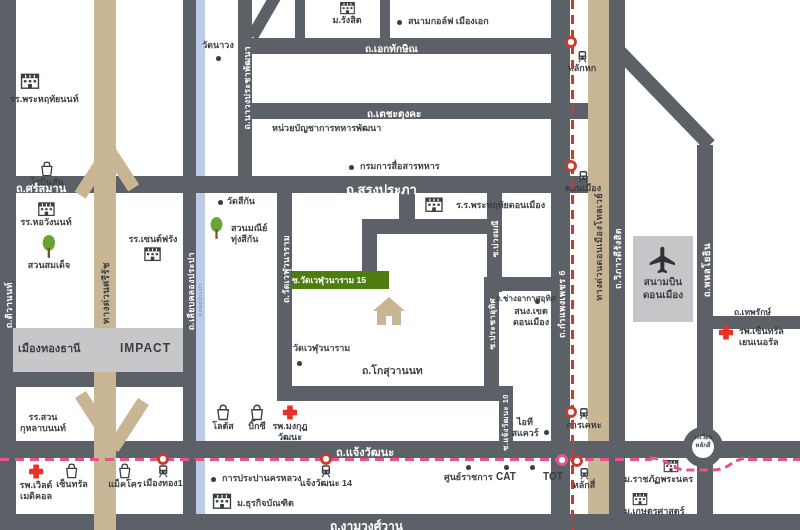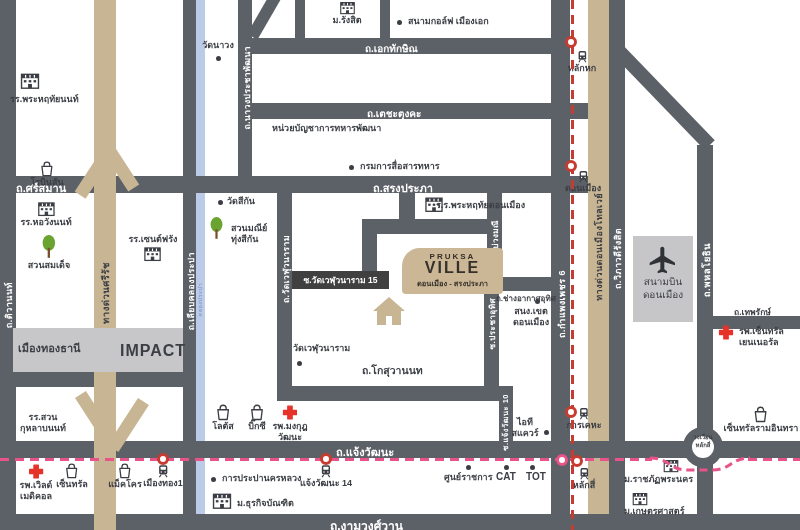--- a/index.html
+++ b/index.html
@@ -24,30 +24,30 @@
   .stn.pk{border-color:#e8538a;}
   .redline{position:absolute;left:571px;top:0;width:3px;height:530px;z-index:8;
        background:repeating-linear-gradient(#c63c30 0 9px,transparent 9px 15px);}
   .pinkline{position:absolute;top:458px;height:3px;z-index:8;
        background:repeating-linear-gradient(90deg,#e8538a 0 9px,transparent 9px 15px);}
   .logo{position:absolute;left:402px;top:248px;width:101px;height:46px;background:#cbb795;
        border-radius:18px 4px 4px 4px;text-align:center;color:#35302a;z-index:5;}
   .logo .b1{font-size:8px;font-weight:bold;letter-spacing:2px;margin-top:4px;}
   .logo .b2{font-size:16px;font-weight:bold;letter-spacing:2px;line-height:.9;}
   .logo .b3{font-size:7.5px;font-weight:bold;margin-top:2px;}
-  .badge{position:absolute;left:292px;top:271px;width:97px;height:18px;background:#404040;
+  .badge{position:absolute;left:292px;top:271px;width:97px;height:18px;background:#4d7c0f;
        color:#fff;font-weight:bold;font-size:8.5px;display:flex;align-items:center;
-       justify-content:center;white-space:nowrap;z-index:4;}
+       white-space:nowrap;z-index:4;}
   .round{position:absolute;left:683px;top:427px;width:40px;height:40px;border-radius:50%;
        border:9px solid #5c6167;background:#fff;box-sizing:border-box;z-index:10;}
   .roundt{position:absolute;left:683px;top:434px;width:40px;text-align:center;font-size:6px;
        font-weight:bold;color:#3b3e44;line-height:1.25;z-index:11;white-space:pre;}
   .apt{position:absolute;left:633px;top:236px;width:60px;height:86px;background:#c6c6c8;
        display:flex;flex-direction:column;align-items:center;justify-content:flex-start;z-index:3;}
-  .apt .t{font-size:10px;font-weight:normal;color:#3b3e44;line-height:1.25;text-align:center;white-space:pre;}
+  .apt .t{font-size:10px;font-weight:bold;color:#3b3e44;line-height:1.25;text-align:center;white-space:pre;}
   .ic{display:block;}
   svg.defs{position:absolute;width:0;height:0;}
 </style>
 </head>
 <body>
 
 <svg class="defs" xmlns="http://www.w3.org/2000/svg">
   <defs>
     <symbol id="i-school" viewBox="0 0 26 24">
       <rect x="2" y="4" width="22" height="18" fill="#fff" stroke="#3b3e44" stroke-width="1.8"></rect>
@@ -122,25 +122,20 @@
   <div class="ramp" style="left:103px;top:148px;width:13px;height:52px;transform:rotate(33deg)"></div>
   <div class="ramp" style="left:100px;top:148px;width:13px;height:52px;transform:rotate(-33deg)"></div>
   <div class="ramp" style="left:75px;top:398px;width:13px;height:56px;transform:rotate(-33deg)"></div>
   <div class="ramp" style="left:138px;top:398px;width:13px;height:56px;transform:rotate(33deg)"></div>
 
   <div class="ltband" style="left:13px;top:328px;width:170px;height:44px"></div>
 
   <div class="badge">
     <span>ซ.วัดเวฬุวนาราม 15</span>
   </div>
-  <div class="logo">
-    <div class="b1">PRUKSA</div>
-    <div class="b2">VILLE</div>
-    <div class="b3">ดอนเมือง - สรงประภา</div>
-  </div>
   <svg class="ic" style="position:absolute;left:371px;top:295px;z-index:5" width="36" height="32">
       <use href="#i-house"></use>
     </svg>
 
   <div class="apt">
     <svg class="ic" style="margin-top:8px" width="32" height="32">
         <use href="#i-plane"></use>
       </svg>
     <div class="t">สนามบิน
 ดอนเมือง</div>
@@ -165,21 +160,21 @@
   <i class="stn" style="left:157px;top:453px"></i>
   <i class="stn" style="left:320px;top:453px"></i>
 
   <div class="vl" style="left:2px;top:282px">ถ.ติวานนท์</div>
   <div class="vl" style="left:184px;top:252px;font-size:8.5px">ถ.เลียบคลองประปา</div>
   <div class="vl" style="left:196px;top:283px;font-size:5.5px;color:#8ba3cf">คลองประปา</div>
   <div class="vl" style="left:240px;top:46px;font-size:8.5px">ถ.นาวงประชาพัฒนา</div>
   <div class="rl" style="left:365px;top:41px;font-size:10px">ถ.เอกทักษิณ</div>
   <div class="rl" style="left:367px;top:106px;font-size:10px">ถ.เตชะตุงคะ</div>
   <div class="rl" style="left:16px;top:179px;font-size:11px">ถ.ศรีสมาน</div>
-  <div class="rl" style="left:373px;top:179px;font-size:11px">ถ.สรงประภา</div>
+  <div class="rl" style="left:346px;top:179px;font-size:13px">ถ.สรงประภา</div>
   <div class="vl" style="left:98px;top:262px;color:#3b3e44;font-size:9.5px">ทางด่วนศรีรัช</div>
   <div class="vl" style="left:279px;top:235px;font-size:8.5px">ถ.วัดเวฬุวนาราม</div>
   <div class="vl" style="left:489px;top:220px;font-size:8px">ซ.บ่วงมณี</div>
   <div class="vl" style="left:486px;top:298px;font-size:8px">ซ.ประชาอุทิศ</div>
   <div class="vl" style="left:500px;top:394px;font-size:7.5px">ซ.แจ้งวัฒนะ 10</div>
   <div class="vl" style="left:555px;top:270px">ถ.กำแพงเพชร 6</div>
   <div class="vl" style="left:592px;top:193px;color:#3b3e44">ทางด่วนดอนเมืองโทลเวย์</div>
   <div class="vl" style="left:611px;top:228px">ถ.วิภาวดีรังสิต</div>
   <div class="vl" style="left:699px;top:243px;font-size:9.5px">ถ.พหลโยธิน</div>
   <div class="dkl" style="left:734px;top:305px;font-size:8.5px">ถ.เทพรักษ์</div>
@@ -236,28 +231,28 @@
   </div>
   <i class="dot" style="left:218px;top:200px"></i>
   <div class="lm" style="left:227px;top:196px">วัดสีกัน</div>
   <svg class="ic" style="position:absolute;left:207px;top:216px" width="19" height="25">
       <use href="#i-tree"></use>
     </svg>
   <div class="lm" style="left:231px;top:223px;text-align:left">สวนมณีย์
 ทุ่งสีกัน</div>
 
   <div class="lm" style="left:18px;top:342px;font-size:11px">เมืองทองธานี</div>
-  <div class="lm" style="left:120px;top:341px;font-size:16px;letter-spacing:1px">IMPACT</div>
+  <div class="lm" style="left:120px;top:341px;font-size:12px;letter-spacing:1px">IMPACT</div>
 
   <div class="lm c" style="left:434px;top:195px">
     <svg class="ic" width="19" height="18">
         <use href="#i-school"></use>
       </svg>
   </div>
-  <div class="lm" style="left:436px;top:200px">ร.ร.พระหฤทัยดอนเมือง</div>
+  <div class="lm" style="left:456px;top:200px">ร.ร.พระหฤทัยดอนเมือง</div>
 
   <div class="lm" style="left:293px;top:343px">วัดเวฬุวนาราม</div>
   <i class="dot" style="left:297px;top:361px"></i>
 
   <i class="dot" style="left:535px;top:299px"></i>
   <div class="lm c" style="left:531px;top:306px">
     <div>สนง.เขต
 ดอนเมือง</div>
   </div>
   <div class="lm c" style="left:525px;top:417px">
@@ -323,21 +318,21 @@
         <use href="#i-school"></use>
       </svg>
   </div>
   <div class="lm" style="left:237px;top:498px">ม.ธุรกิจบัณฑิต</div>
 
   <i class="dot" style="left:466px;top:465px"></i>
   <i class="dot" style="left:504px;top:465px"></i>
   <i class="dot" style="left:530px;top:465px"></i>
   <div class="lm" style="left:444px;top:472px">ศูนย์ราชการ</div>
   <div class="lm" style="left:496px;top:471px;font-size:10px">CAT</div>
-  <div class="lm" style="left:526px;top:471px;font-size:10px">TOT</div>
+  <div class="lm" style="left:543px;top:471px;font-size:10px">TOT</div>
 
   <div class="lm c" style="left:582px;top:50px">
     <svg class="ic" width="13" height="13">
         <use href="#i-train"></use>
       </svg>
     <div>หลักหก</div>
   </div>
   <div class="lm c" style="left:583px;top:170px">
     <svg class="ic" width="13" height="13">
         <use href="#i-train"></use>
@@ -363,26 +358,20 @@
     <div>แจ้งวัฒนะ 14</div>
   </div>
 
   <div class="lm c" style="left:726px;top:324px">
     <svg class="ic" width="17" height="17">
         <use href="#i-cross"></use>
       </svg>
   </div>
   <div class="lm" style="left:739px;top:326px;text-align:left">รพ.เซ็นทรัล
 เยนเนอรัล</div>
-  <div class="lm c" style="left:761px;top:405px">
-    <svg class="ic" width="18" height="18">
-        <use href="#i-bag"></use>
-      </svg>
-    <div>เซ็นทรัลรามอินทรา</div>
-  </div>
   <div class="lm c" style="left:671px;top:458px">
     <svg class="ic" width="16" height="15">
         <use href="#i-school"></use>
       </svg>
   </div>
   <div class="lm" style="left:624px;top:474px">ม.ราชภัฏพระนคร</div>
   <div class="lm c" style="left:640px;top:491px">
     <svg class="ic" width="16" height="15">
         <use href="#i-school"></use>
       </svg>

